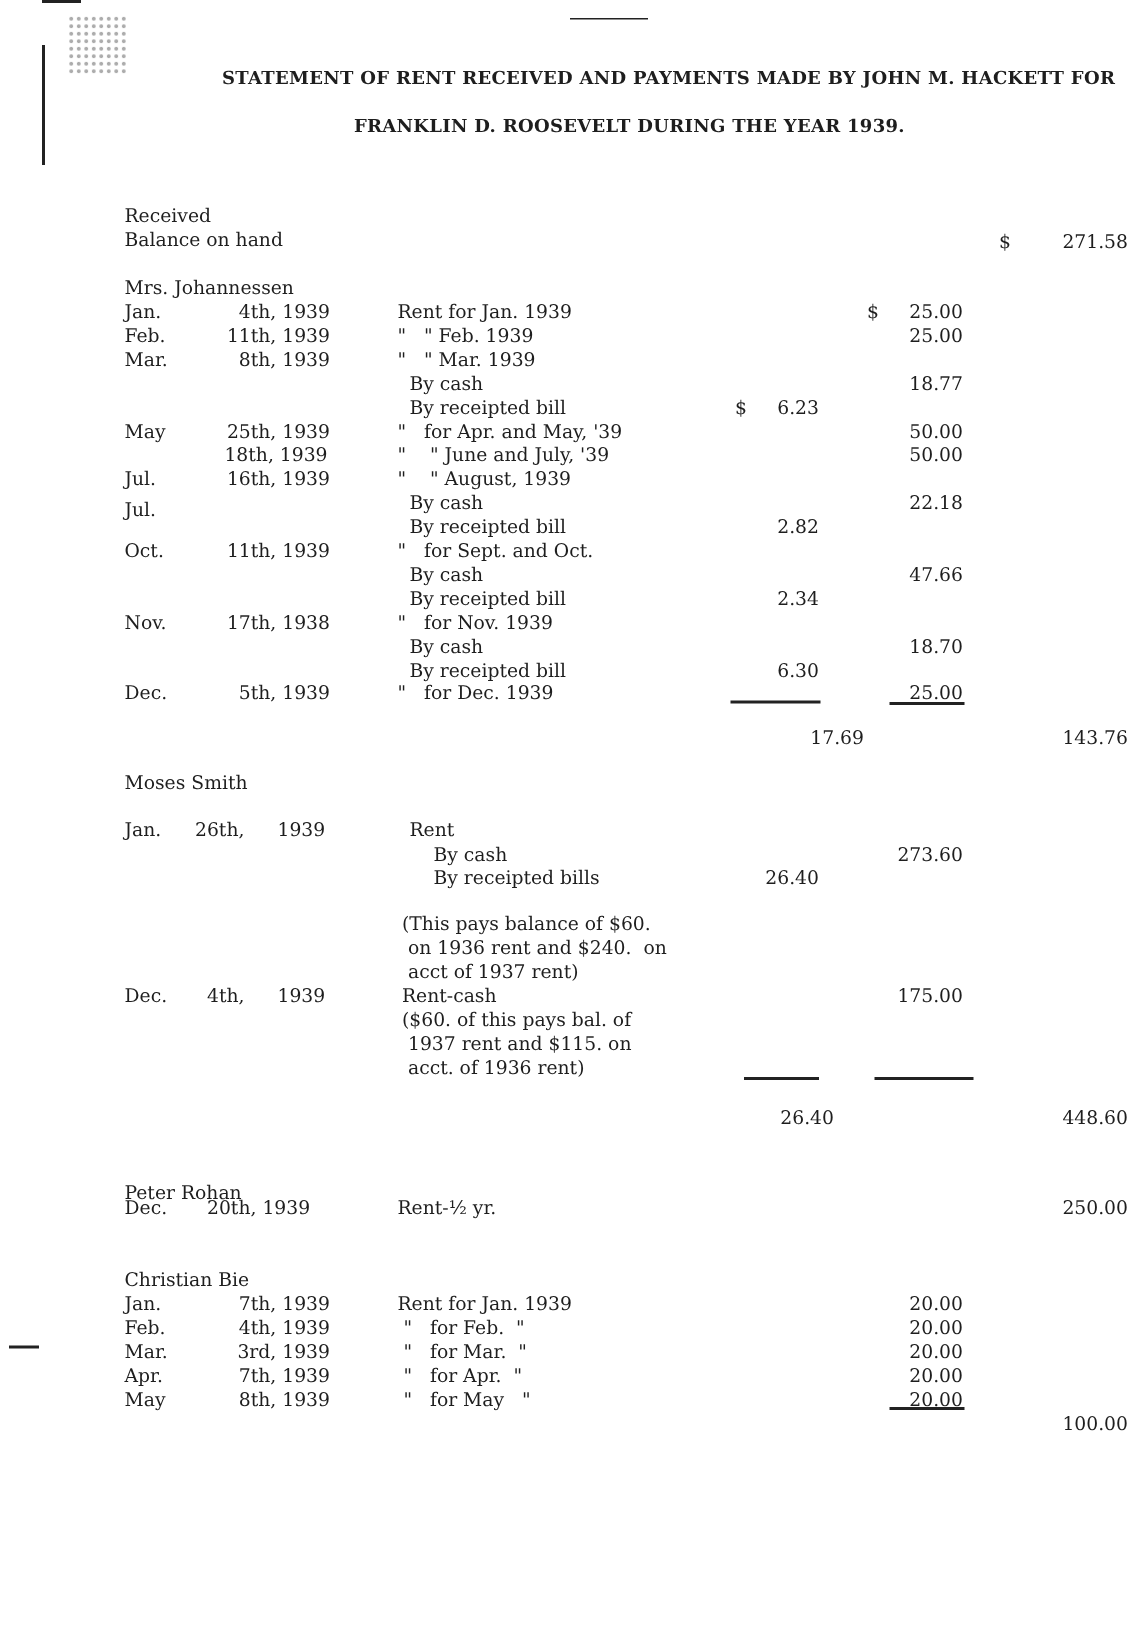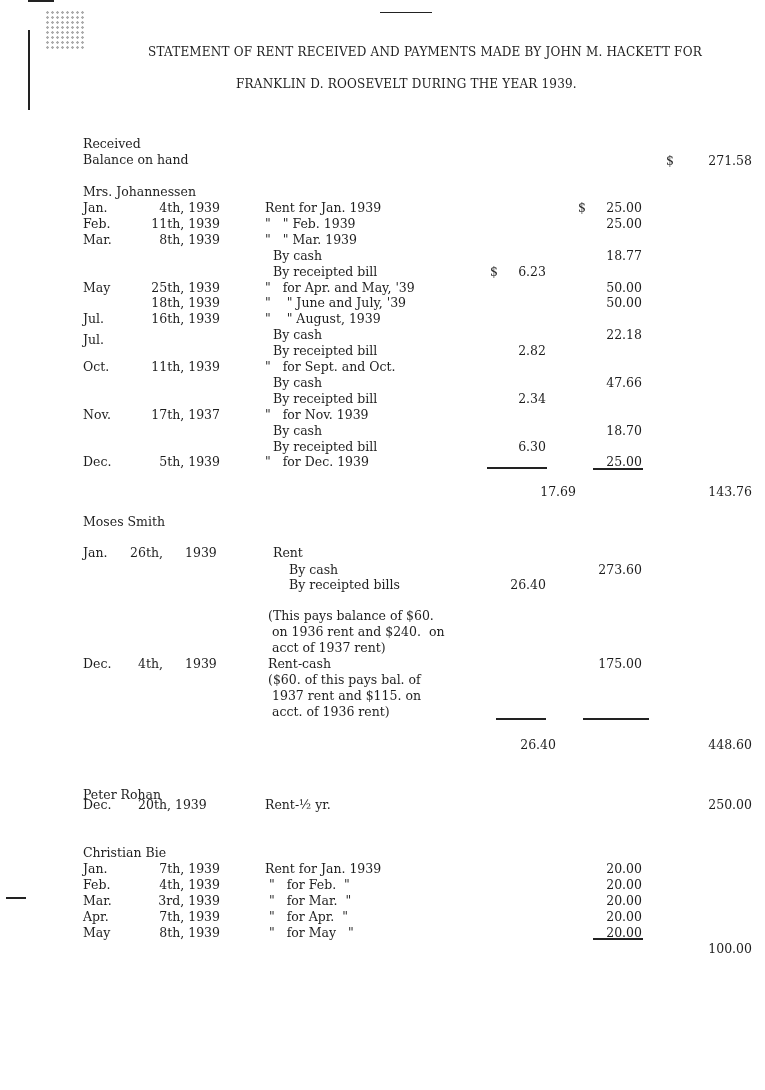--- a/index.html
+++ b/index.html
@@ -2,21 +2,21 @@
 <html><head>
 <meta charset="utf-8">
 <style>
   html, body { margin: 0; padding: 0; }
   body {
     width: 765px; height: 1090px; background: #ffffff; position: relative; overflow: hidden;
     font-family: "DejaVu Serif", "Liberation Serif", serif;
     color: #1e1e1e; font-size: 12.5px;
   }
   .abs { position: absolute; white-space: pre; line-height: 15px; }
-  .title { font-size: 12px; letter-spacing: 0.2px; }
+  .title { font-size: 12px; letter-spacing: 0.2px; font-weight: bold; }
   .u { text-underline-offset: 2px; }
   .r { text-align: right; }
   .rule { position: absolute; height: 2px; background: #222; }
   .margin-line { position: absolute; background: #222; }
   .speck { position: absolute; background: #555; border-radius: 50%; }
 </style>
 </head>
 <body>
 
 <div class="margin-line" style="left:28px;top:30px;width:2px;height:80px;"></div>
@@ -62,21 +62,21 @@
     <div class="abs" style="left:265px;top:264px;">  By receipted bill</div>
     <div class="abs" style="left:490px;top:264px;">$</div>
     <div class="abs r" style="left:490px;width:56px;top:264px;">6.23</div>
     <div class="abs r" style="left:580px;width:62px;top:264px;"></div>
     <div class="abs" style="left:83px;top:280px;">May</div>
     <div class="abs r" style="left:116px;width:104px;top:280px;">25th, 1939</div>
     <div class="abs" style="left:265px;top:280px;">"   for Apr. and May, '39</div>
     <div class="abs r" style="left:490px;width:56px;top:280px;"></div>
     <div class="abs r" style="left:580px;width:62px;top:280px;">50.00</div>
     <div class="abs" style="left:83px;top:295px;margin-top:37px;">Jul.</div>
-    <div class="abs r" style="left:116px;width:104px;top:295px;">18th, 1939</div>
+    <div class="abs r" style="left:132px;width:104px;top:295px;text-align:center;">18th, 1939</div>
     <div class="abs" style="left:265px;top:295px;">"    " June and July, '39</div>
     <div class="abs r" style="left:490px;width:56px;top:295px;"></div>
     <div class="abs r" style="left:580px;width:62px;top:295px;">50.00</div>
     <div class="abs" style="left:83px;top:311px;">Jul.</div>
     <div class="abs r" style="left:116px;width:104px;top:311px;">16th, 1939</div>
     <div class="abs" style="left:265px;top:311px;">"    " August, 1939</div>
     <div class="abs r" style="left:490px;width:56px;top:311px;"></div>
     <div class="abs r" style="left:580px;width:62px;top:311px;"></div>
     <div class="abs" style="left:83px;top:327px;"></div>
     <div class="abs r" style="left:116px;width:104px;top:327px;"></div>
@@ -97,21 +97,21 @@
     <div class="abs r" style="left:116px;width:104px;top:375px;"></div>
     <div class="abs" style="left:265px;top:375px;">  By cash</div>
     <div class="abs r" style="left:490px;width:56px;top:375px;"></div>
     <div class="abs r" style="left:580px;width:62px;top:375px;">47.66</div>
     <div class="abs" style="left:83px;top:391px;"></div>
     <div class="abs r" style="left:116px;width:104px;top:391px;"></div>
     <div class="abs" style="left:265px;top:391px;">  By receipted bill</div>
     <div class="abs r" style="left:490px;width:56px;top:391px;">2.34</div>
     <div class="abs r" style="left:580px;width:62px;top:391px;"></div>
     <div class="abs" style="left:83px;top:407px;">Nov.</div>
-    <div class="abs r" style="left:116px;width:104px;top:407px;">17th, 1937</div>
+    <div class="abs r" style="left:116px;width:104px;top:407px;">17th, 1938</div>
     <div class="abs" style="left:265px;top:407px;">"   for Nov. 1939</div>
     <div class="abs r" style="left:490px;width:56px;top:407px;"></div>
     <div class="abs r" style="left:580px;width:62px;top:407px;"></div>
     <div class="abs" style="left:83px;top:423px;"></div>
     <div class="abs r" style="left:116px;width:104px;top:423px;"></div>
     <div class="abs" style="left:265px;top:423px;">  By cash</div>
     <div class="abs r" style="left:490px;width:56px;top:423px;"></div>
     <div class="abs r" style="left:580px;width:62px;top:423px;">18.70</div>
     <div class="abs" style="left:83px;top:439px;"></div>
     <div class="abs r" style="left:116px;width:104px;top:439px;"></div>

